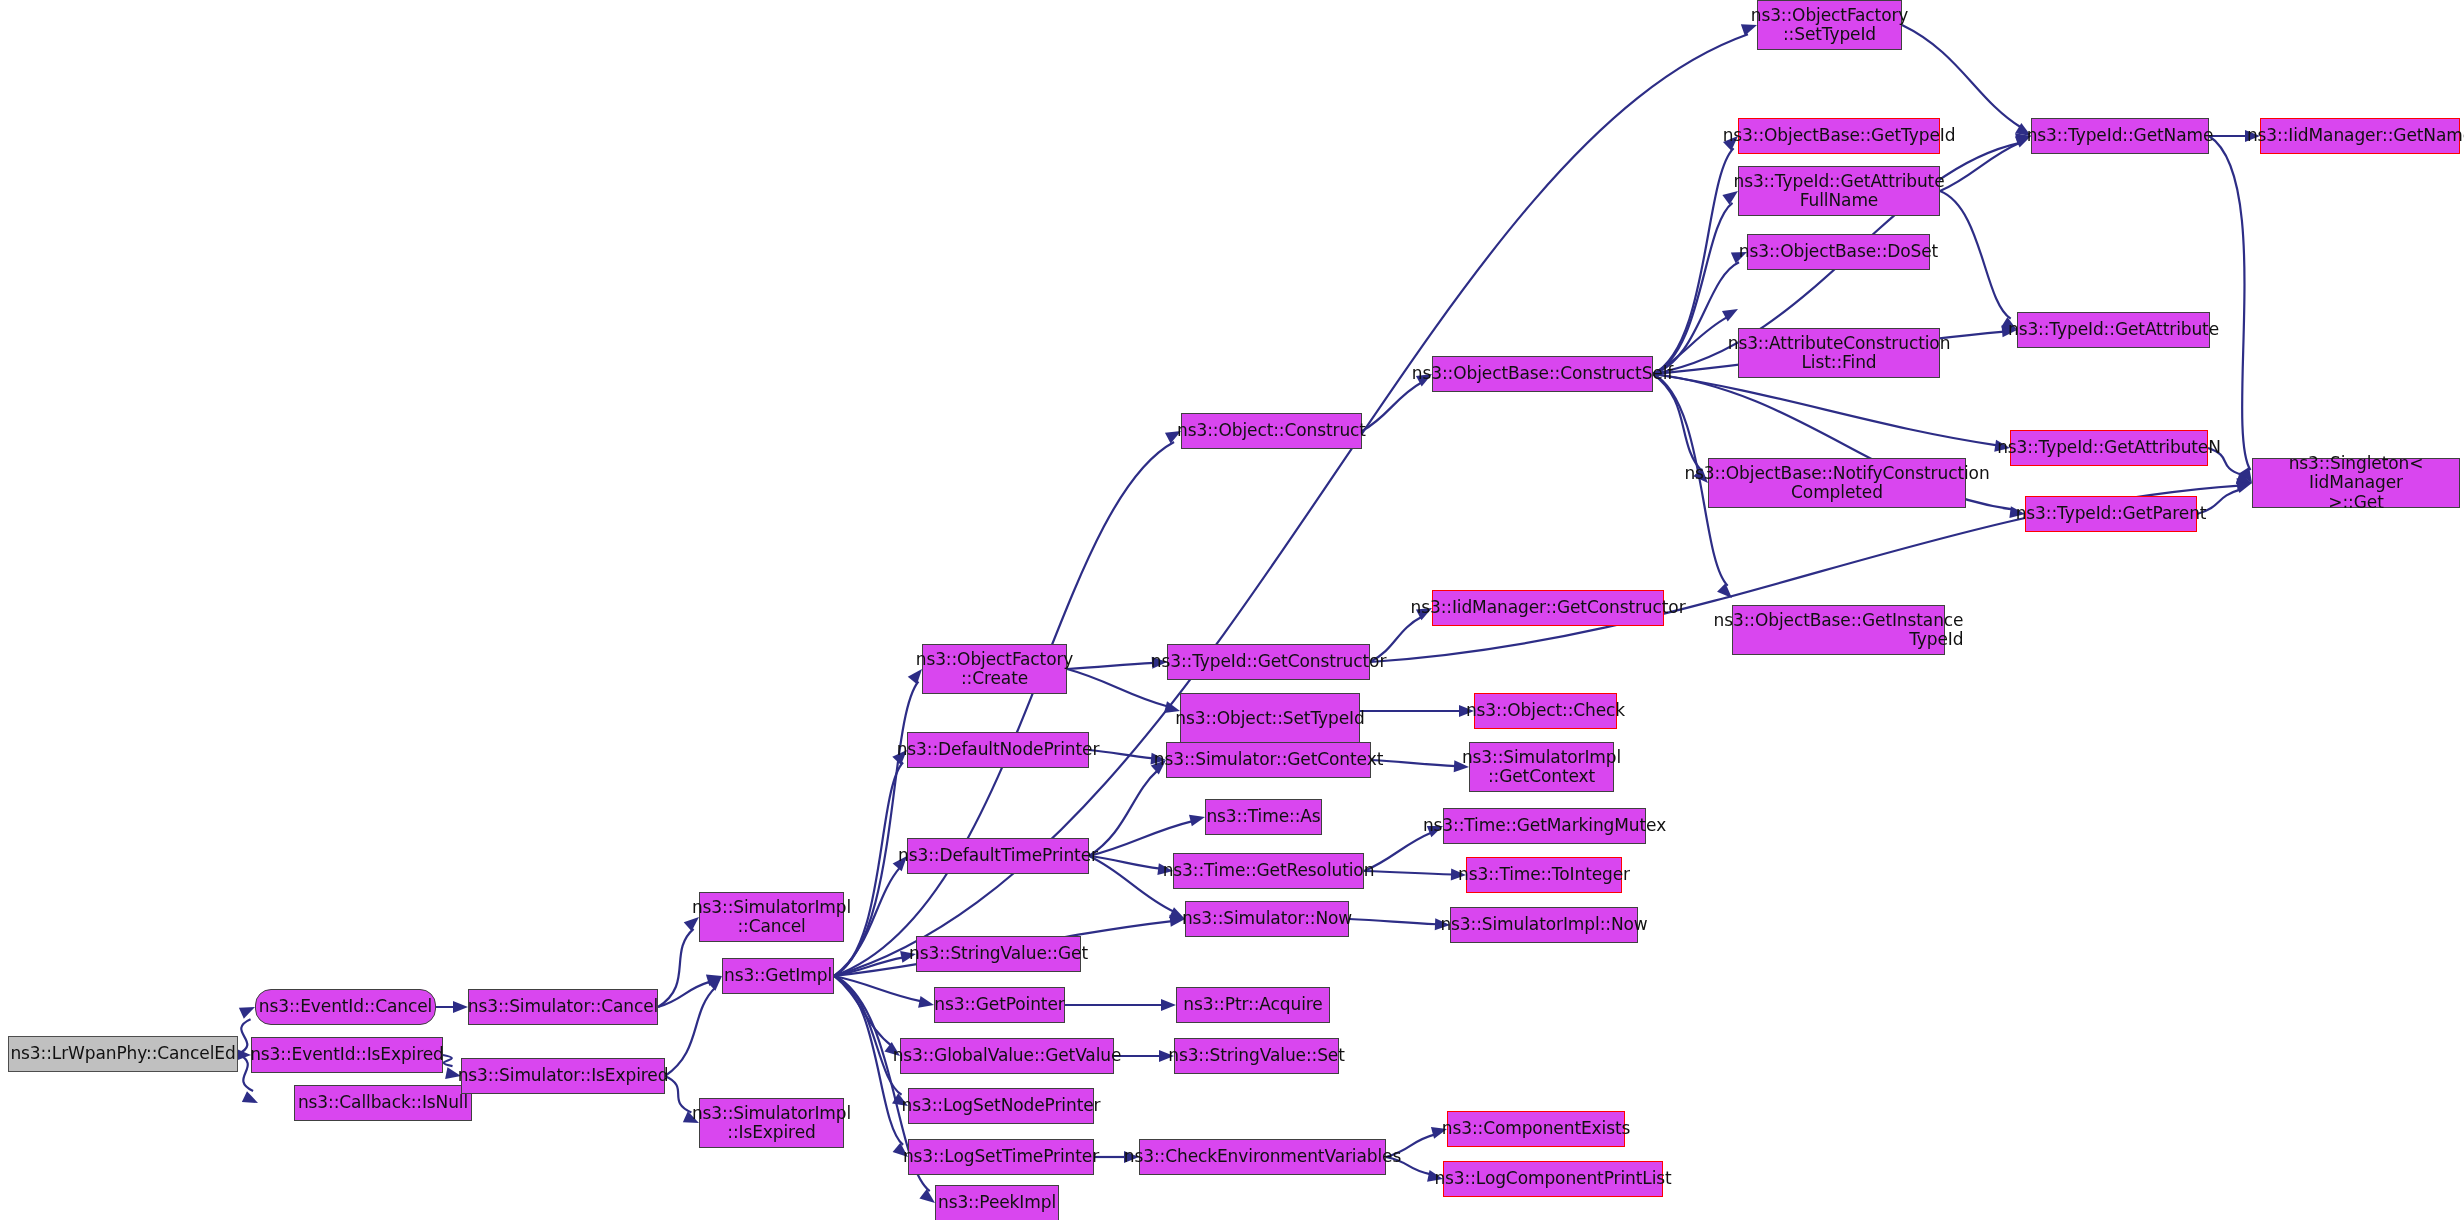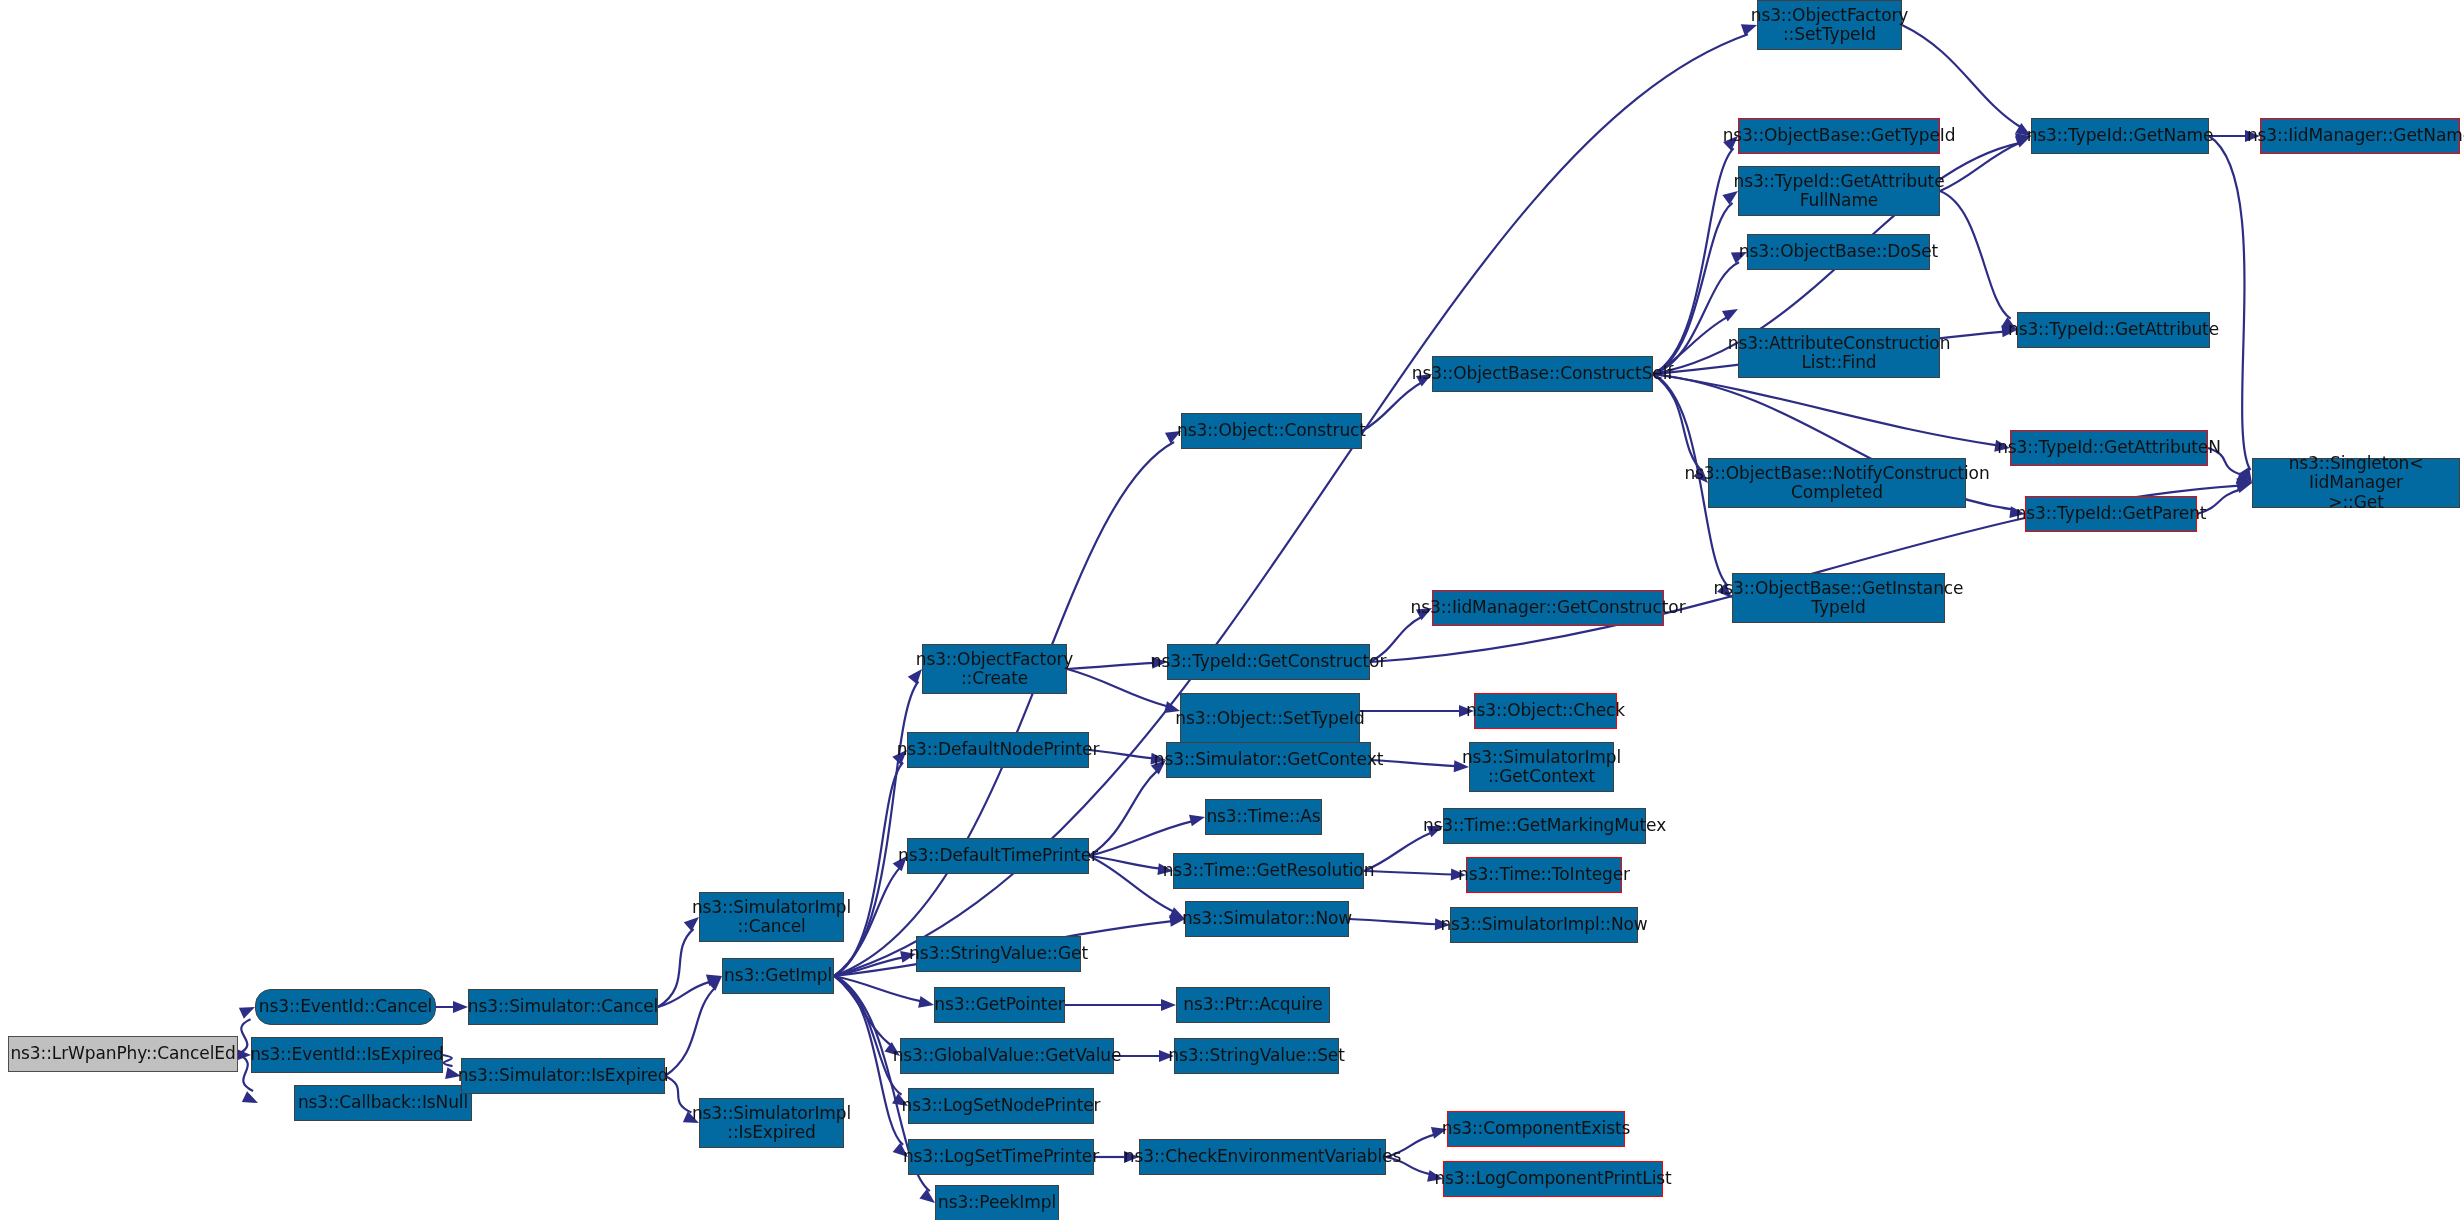--- a/index.html
+++ b/index.html
@@ -32,21 +32,21 @@
     fill: #2d2d86;
     stroke: none;
   }
   .node {
     position: absolute;
     box-sizing: border-box;
     display: flex;
     align-items: center;
     justify-content: center;
     text-align: center;
-    background: #0369a1;
+    background: #d946ef;
     border: 1.6px solid #404040;
     color: #111111;
     font-size: 17px;
     line-height: 1.12;
     letter-spacing: -0.1px;
     padding: 1px 4px;
     white-space: pre-line;
   }
   .node.red {
     border-color: #ff0000;
@@ -208,21 +208,21 @@
       <div class="node" style="left: 1167px; top: 644px; width: 203px; height: 36px;">ns3::TypeId::GetConstructor</div>
       <div class="node" style="left: 1180px; top: 693px; width: 180px; height: 52px;">ns3::Object::SetTypeId</div>
       <div class="node" style="left: 1166px; top: 742px; width: 205px; height: 36px;">ns3::Simulator::GetContext</div>
       <div class="node" style="left: 1205px; top: 799px; width: 117px; height: 36px;">ns3::Time::As</div>
       <div class="node" style="left: 1173px; top: 853px; width: 191px; height: 36px;">ns3::Time::GetResolution</div>
       <div class="node" style="left: 1185px; top: 901px; width: 164px; height: 36px;">ns3::Simulator::Now</div>
       <div class="node" style="left: 1139px; top: 1139px; width: 247px; height: 36px;">ns3::CheckEnvironmentVariables</div>
       <div class="node" style="left: 1432px; top: 356px; width: 221px; height: 36px;">ns3::ObjectBase::ConstructSelf</div>
       <div class="node" style="left: 1708px; top: 458px; width: 258px; height: 50px;">ns3::ObjectBase::NotifyConstruction
 Completed</div>
-      <div class="node" style="left: 1732px; top: 573px; width: 213px; height: 50px;">ns3::ObjectBase::GetInstance
+      <div class="node" style="left: 1732px; top: 605px; width: 213px; height: 50px; text-align: right;">ns3::ObjectBase::GetInstance
 TypeId</div>
       <div class="node red" style="left: 1432px; top: 590px; width: 232px; height: 36px;">ns3::IidManager::GetConstructor</div>
       <div class="node red" style="left: 1474px; top: 693px; width: 143px; height: 36px;">ns3::Object::Check</div>
       <div class="node" style="left: 1469px; top: 742px; width: 145px; height: 50px;">ns3::SimulatorImpl
 ::GetContext</div>
       <div class="node" style="left: 1443px; top: 808px; width: 203px; height: 36px;">ns3::Time::GetMarkingMutex</div>
       <div class="node red" style="left: 1466px; top: 857px; width: 156px; height: 36px;">ns3::Time::ToInteger</div>
       <div class="node" style="left: 1450px; top: 907px; width: 188px; height: 36px;">ns3::SimulatorImpl::Now</div>
       <div class="node red" style="left: 1447px; top: 1111px; width: 178px; height: 36px;">ns3::ComponentExists</div>
       <div class="node red" style="left: 1443px; top: 1161px; width: 220px; height: 36px;">ns3::LogComponentPrintList</div>

